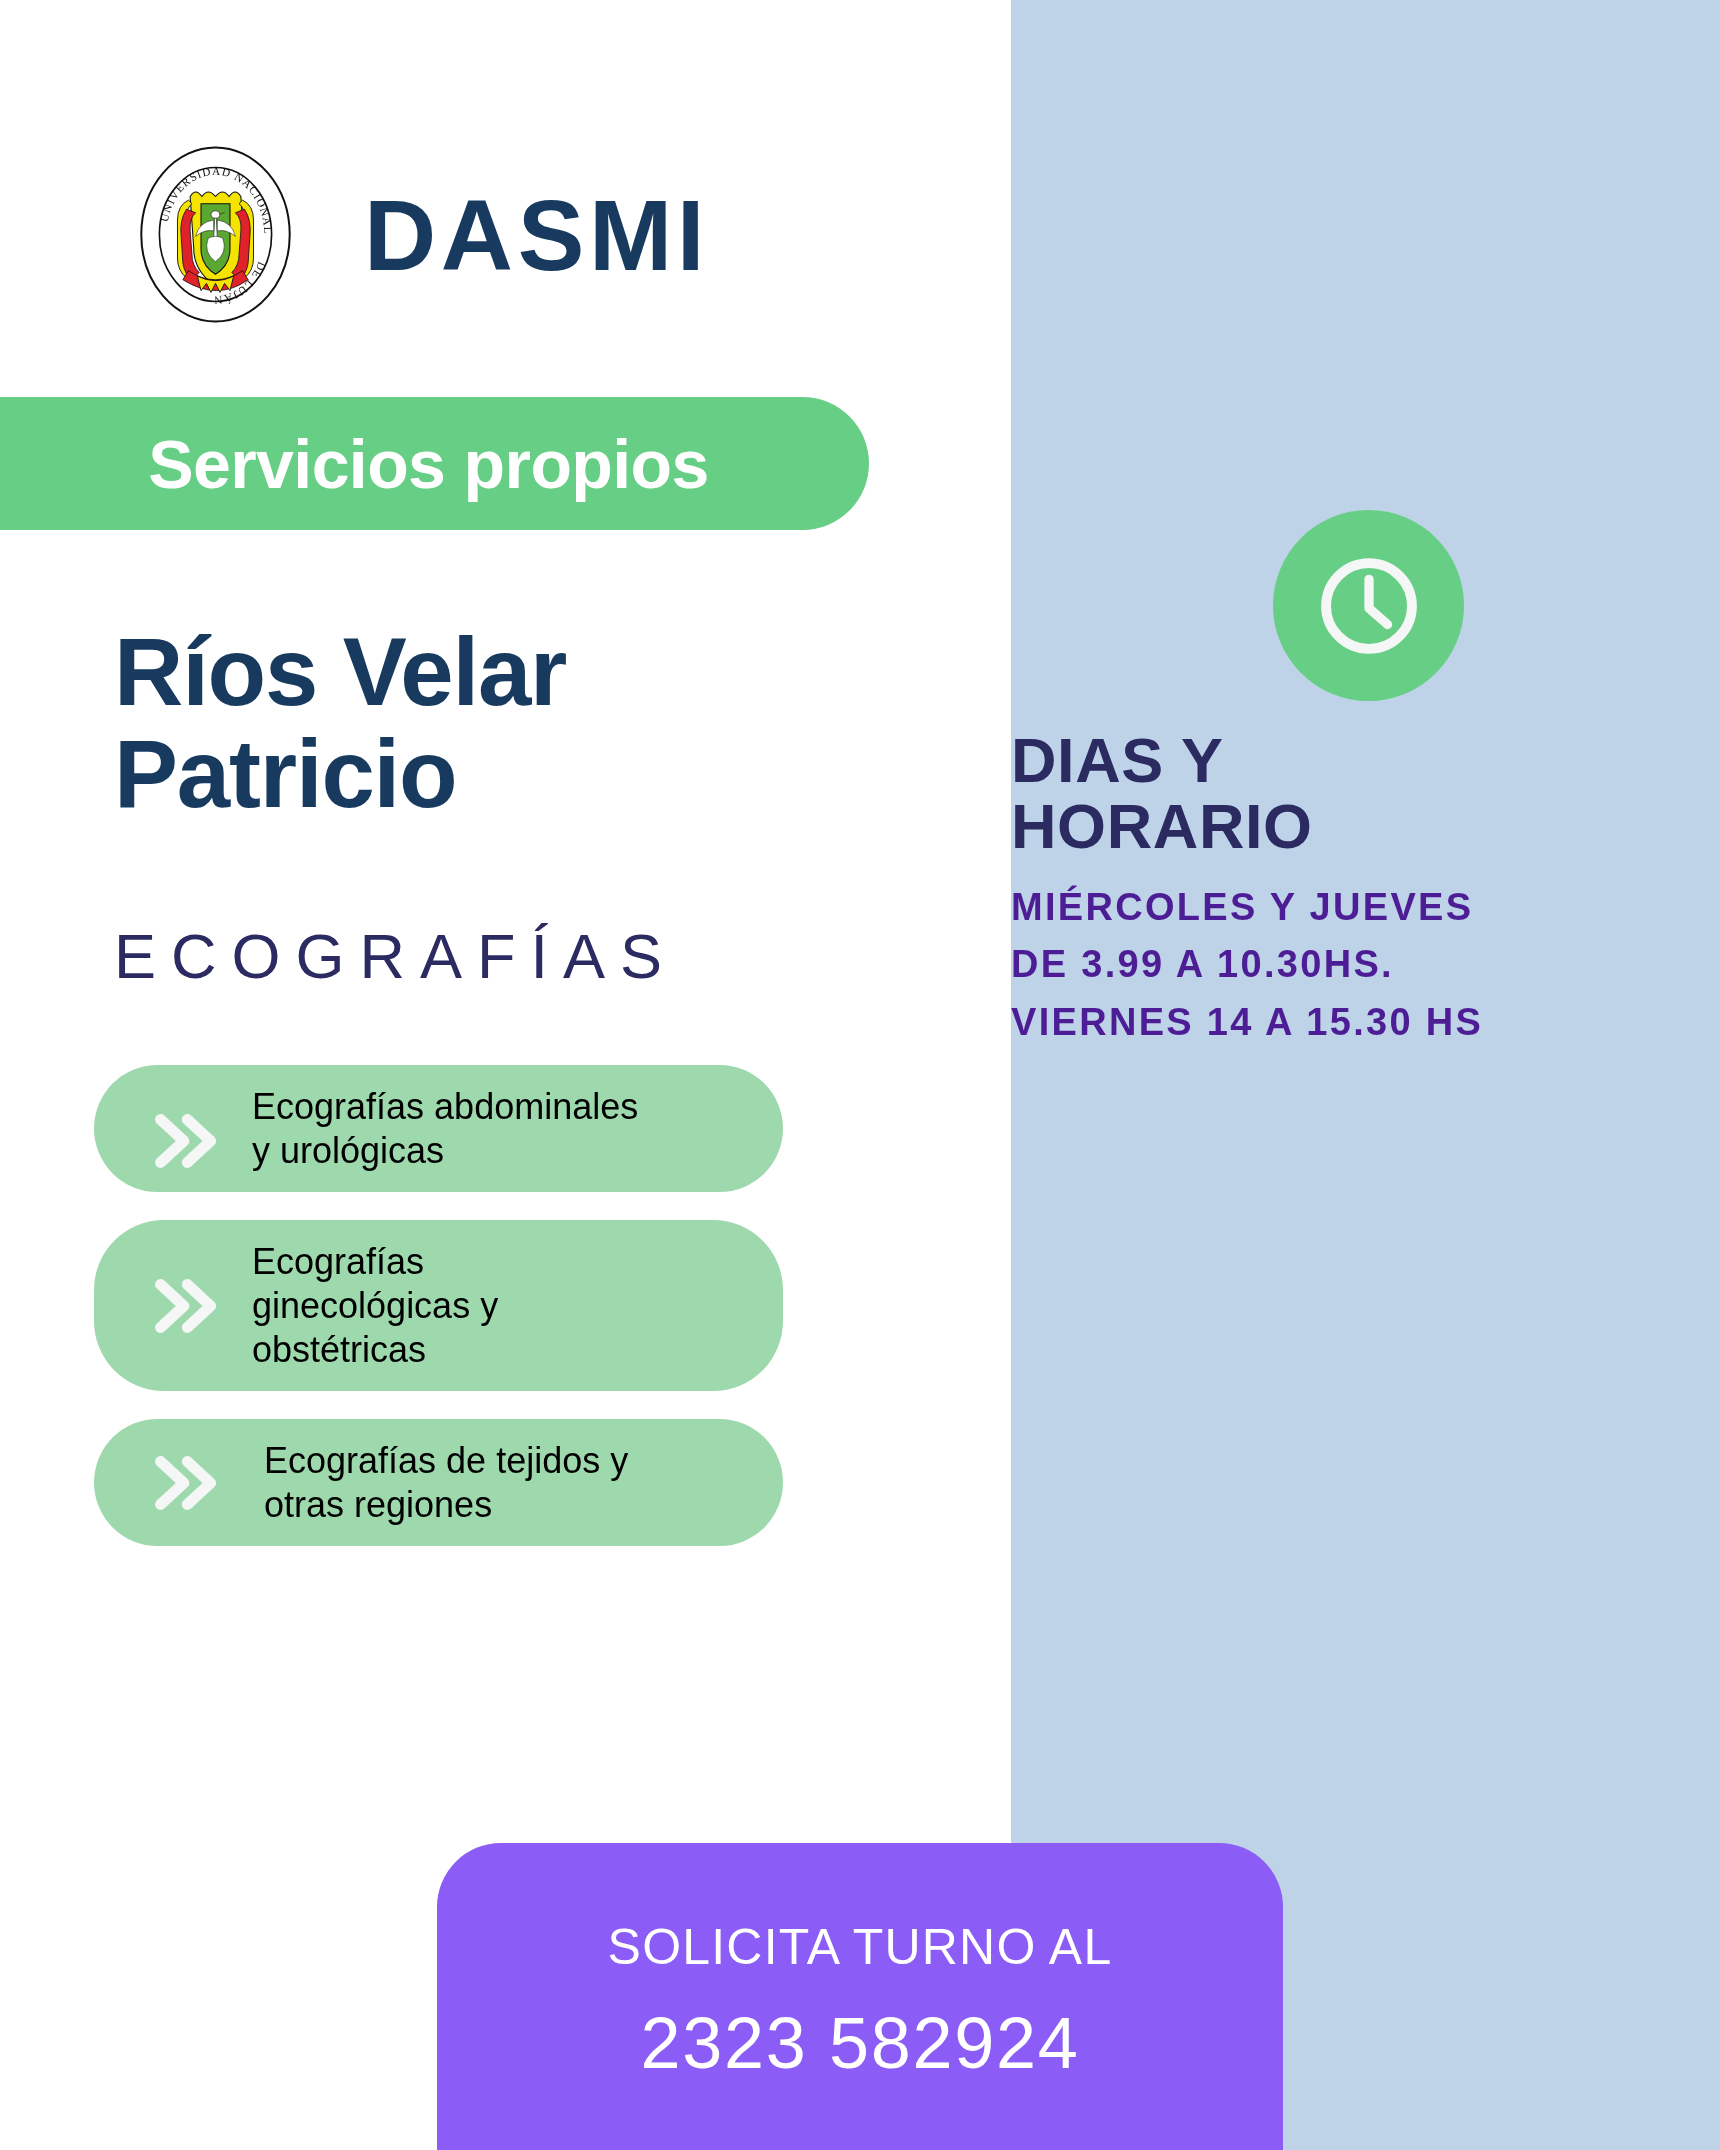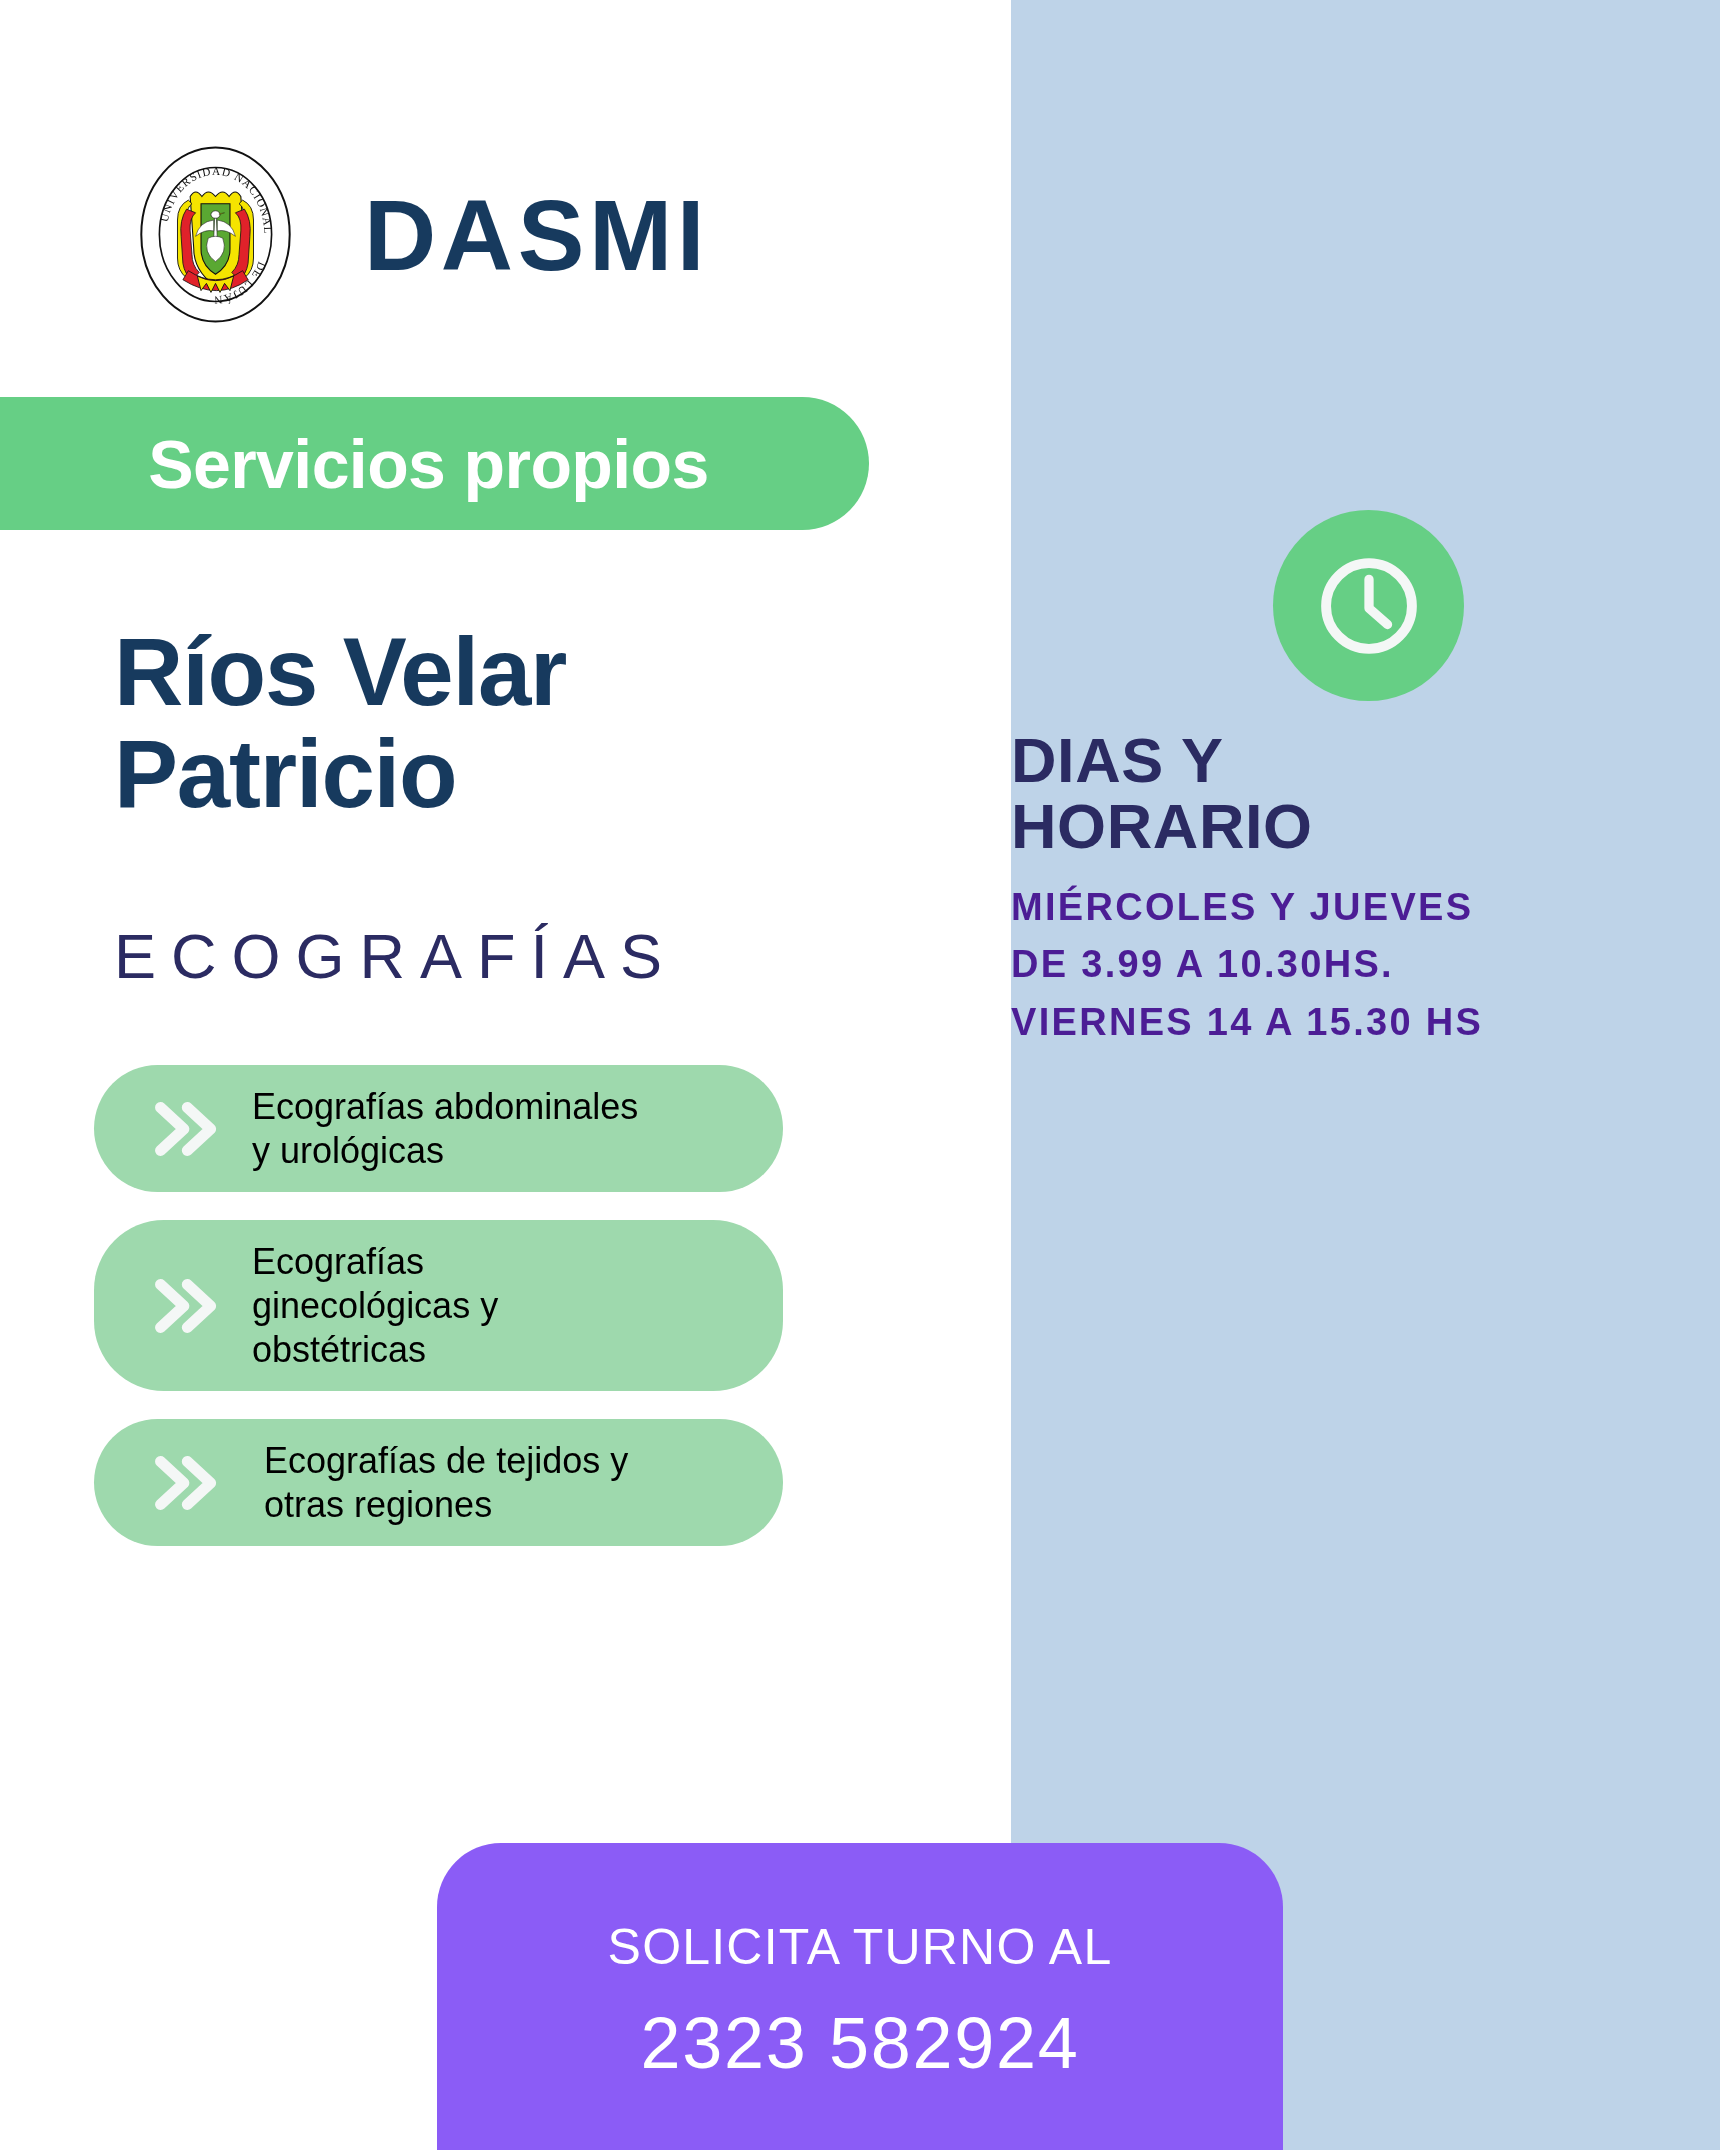--- a/index.html
+++ b/index.html
@@ -127,21 +127,21 @@
     position: relative;
     background: #9ed9ad;
     border-radius: 70px;
     display: flex;
     align-items: center;
     box-sizing: border-box;
     padding: 19.7px 35px 19.7px 56px;
     margin-bottom: 28px;
     width: 689px;
   }
-  .pill.p1 { min-height: 114px; }
+  .pill.p1 { min-height: 114px; align-items: flex-end; }
   .pill.p2 { min-height: 155px; }
   .pill.p3 { min-height: 116px; gap: 12px; }
 
   .chev {
     flex: 0 0 auto;
     width: 70px;
     height: 64px;
     margin-right: 32px;
   }
   .pill-text {

